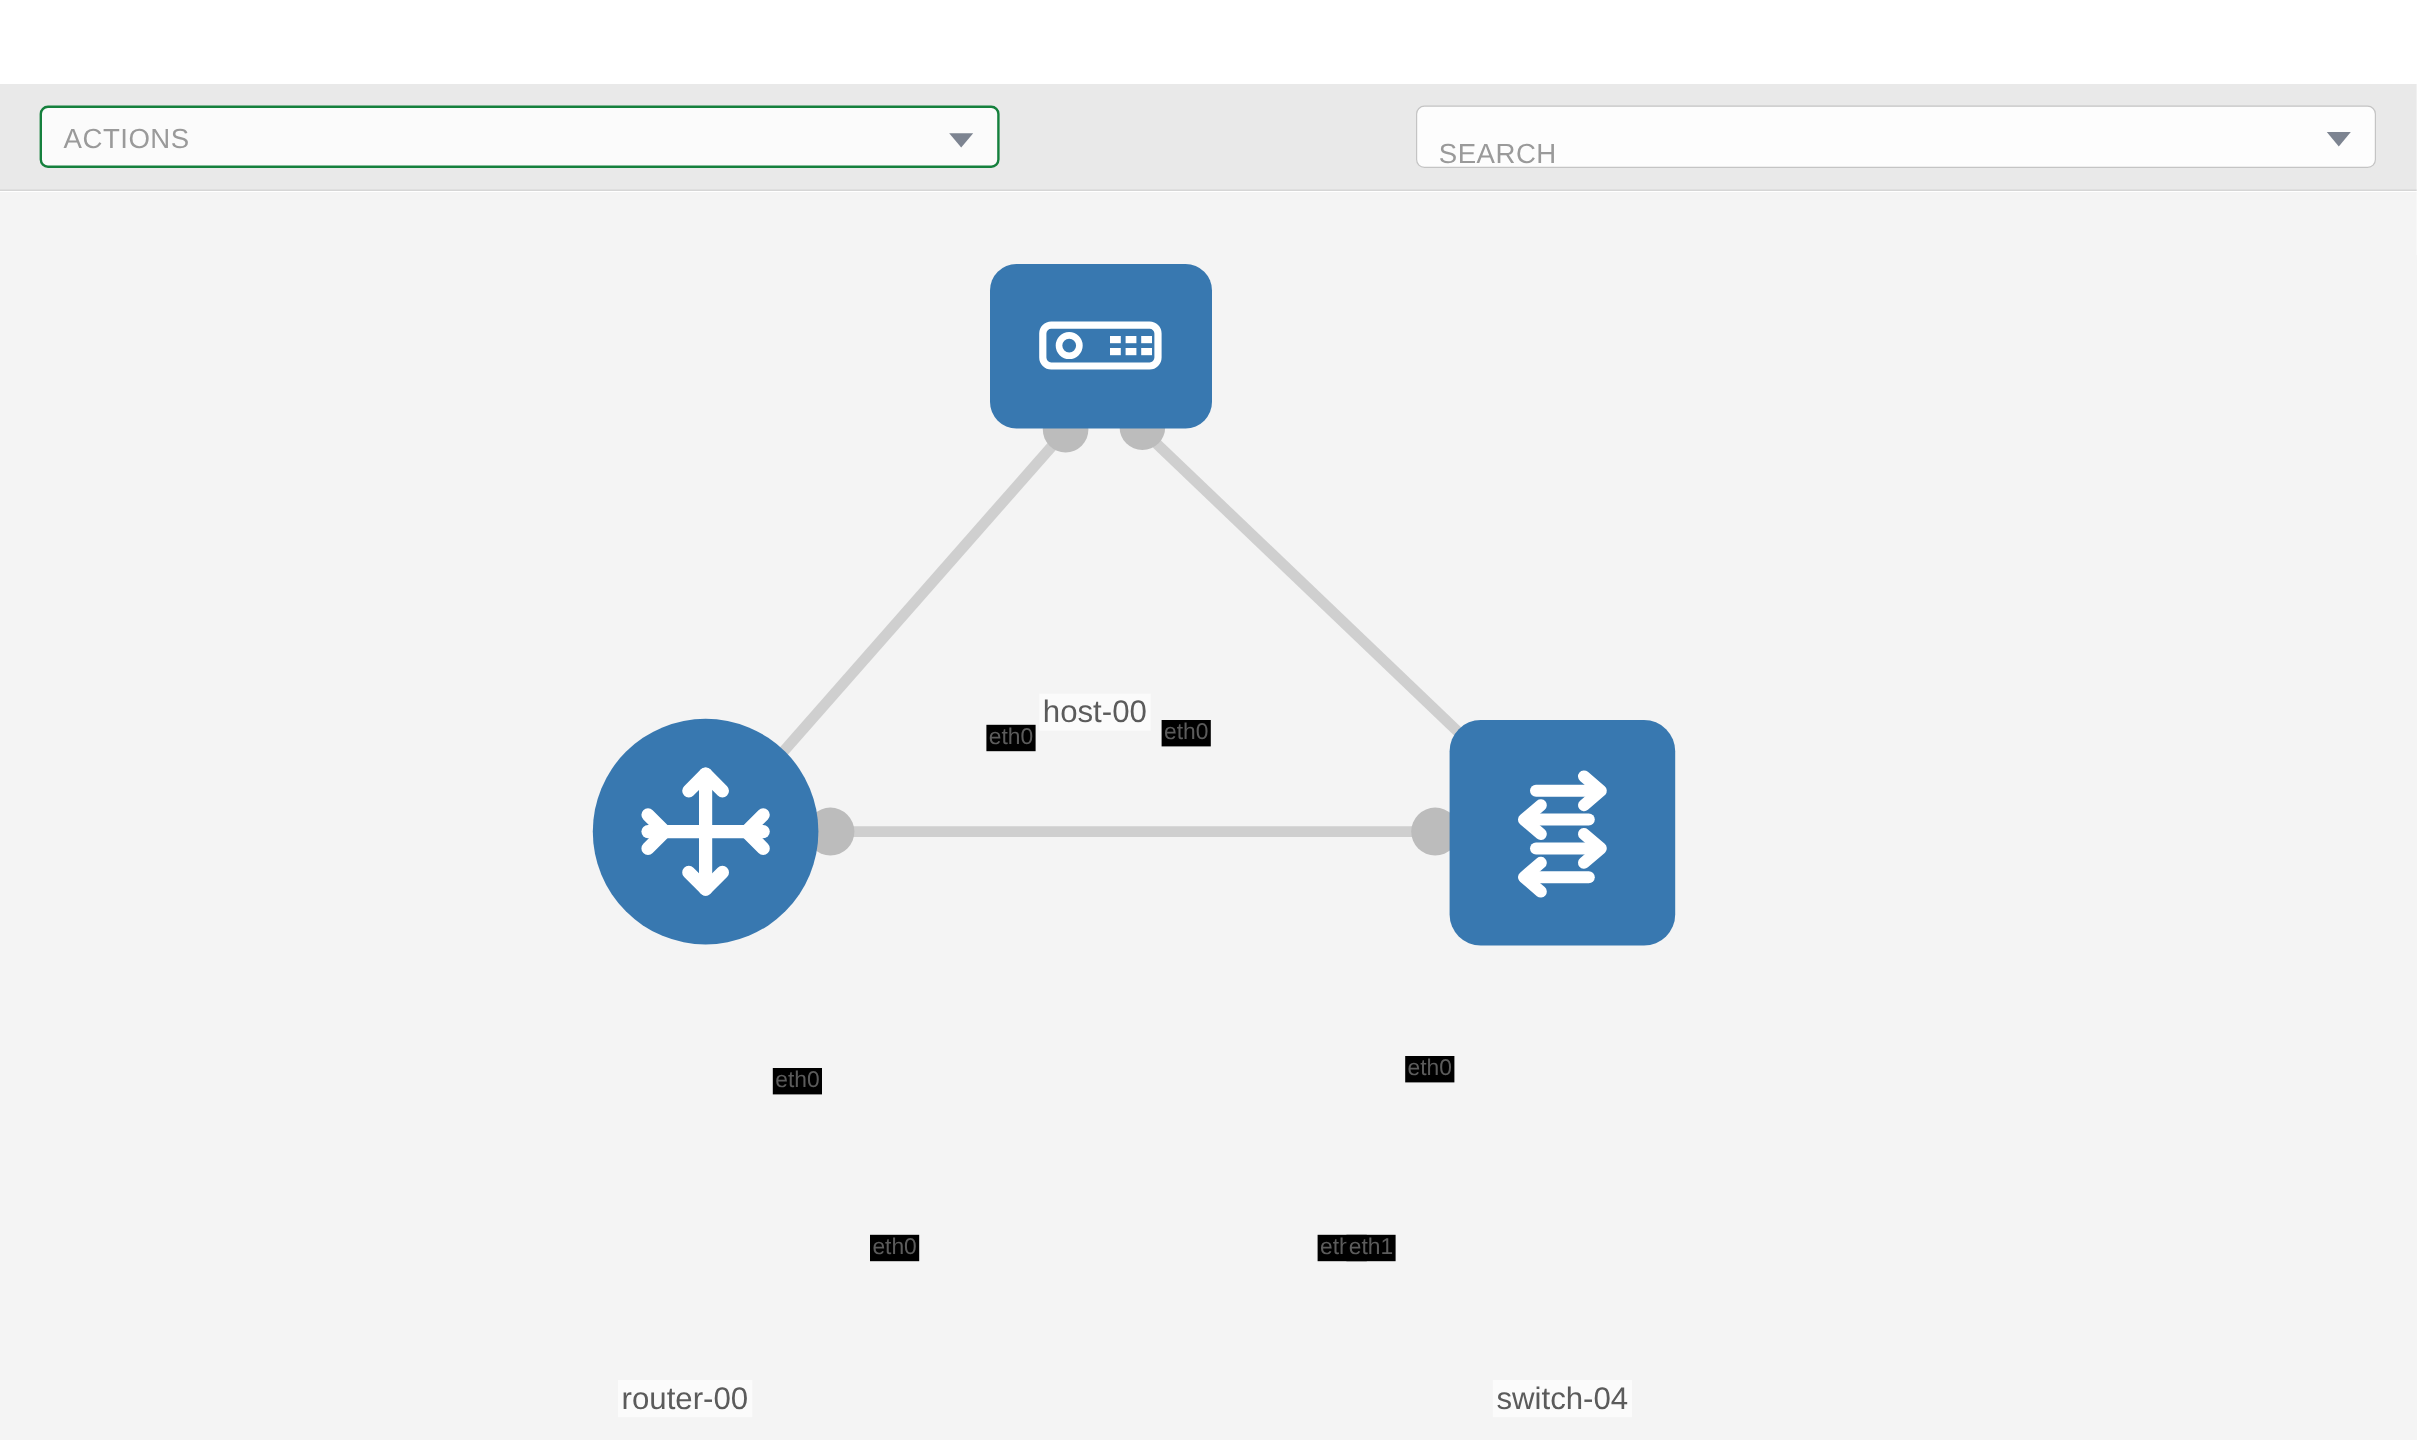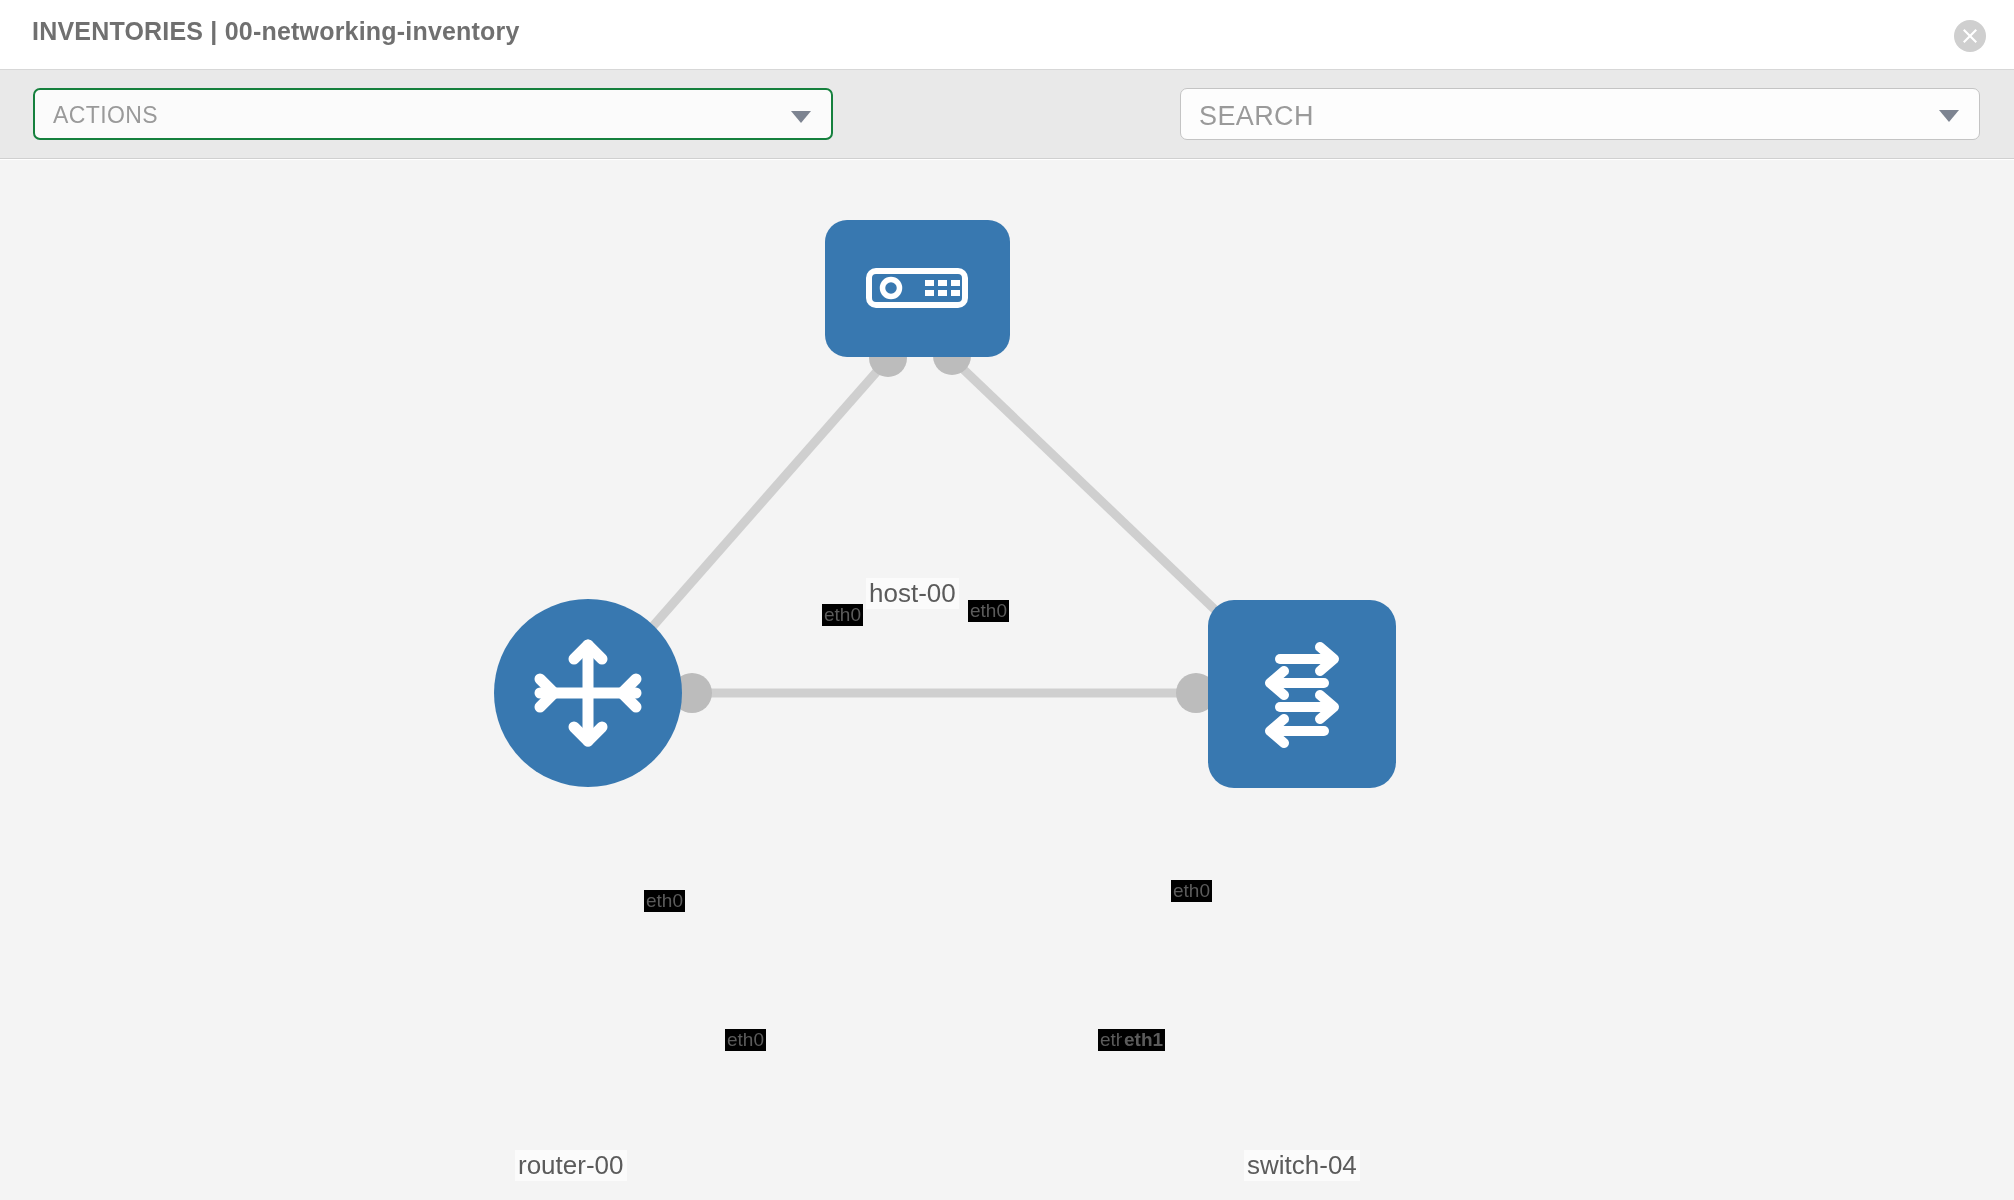--- a/index.html
+++ b/index.html
@@ -70,22 +70,22 @@
 
   .search-select {
     position: absolute; left: 1180px; top: 18px;
     width: 800px; height: 52px;
     background: #fdfdfd;
     border: 1px solid #c4c4c4;
     border-radius: 7px;
     cursor: text;
   }
   .search-label {
-    position: absolute; left: 18px; top: 12px;
-    font-size: 27px; color: #9a9a9a; letter-spacing: 0.4px;
+    position: absolute; left: 18px; top: 26px;
+    font-size: 23px; color: #9a9a9a; letter-spacing: 0.4px;
   }
 
   
   .canvas {
     position: absolute; top: 160px; left: 0;
     width: 2014px; height: 1040px;
     background: #f4f4f4;
     overflow: hidden;
   }
   .topology-svg { position: absolute; top: 0; left: 0; }
@@ -103,28 +103,20 @@
     background: #000000;
     padding: 0 2px;
     white-space: nowrap;
   }
 </style>
 </head>
 <body>
 
 <div id="app">
 
-  <div class="header">
-    <div class="header-title">INVENTORIES | 00-networking-inventory</div>
-    <div class="close-btn">
-      <svg width="32" height="32" viewBox="0 0 32 32">
-        <path d="M10.5 9 L16 14.5 L21.5 9 L23 10.5 L17.5 16 L23 21.5 L21.5 23 L16 17.5 L10.5 23 L9 21.5 L14.5 16 L9 10.5 Z" fill="#ffffff"></path>
-      </svg>
-    </div>
-  </div>
 
   <div class="toolbar">
 
     <div class="actions-select">
       <span class="actions-label">ACTIONS</span>
       <span class="caret"></span>
     </div>
 
     <div class="tool-icon" id="wrench-icon">
       <svg width="44" height="44" viewBox="0 0 44 44">
@@ -220,16 +212,16 @@
     <div class="node-label" style="left:866px; top:418px;">host-00</div>
     <div class="node-label" style="left:515px; top:990px;">router-00</div>
     <div class="node-label" style="left:1244px; top:990px;">switch-04</div>
 
     <div class="iface-label" style="left:822px; top:444px;">eth0</div>
     <div class="iface-label" style="left:968px; top:440px;">eth0</div>
     <div class="iface-label" style="left:644px; top:730px;">eth0</div>
     <div class="iface-label" style="left:1171px; top:720px;">eth0</div>
     <div class="iface-label" style="left:725px; top:869px;">eth0</div>
     <div class="iface-label" style="left:1098px; top:869px;">eth0</div>
-    <div class="iface-label" style="left:1122px; top:869px;font-weight:bold;">eth1</div>
+    <div class="iface-label" style="left:1122px; top:869px;">eth1</div>
 
   </div>
 </div>
 
 </body></html>

